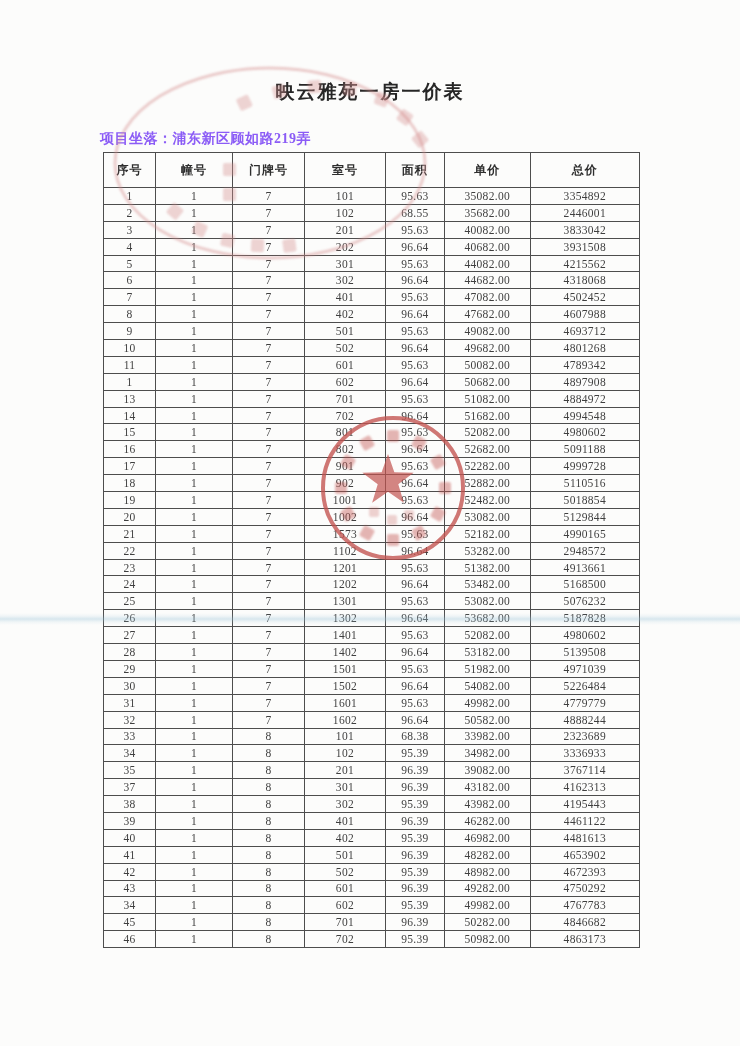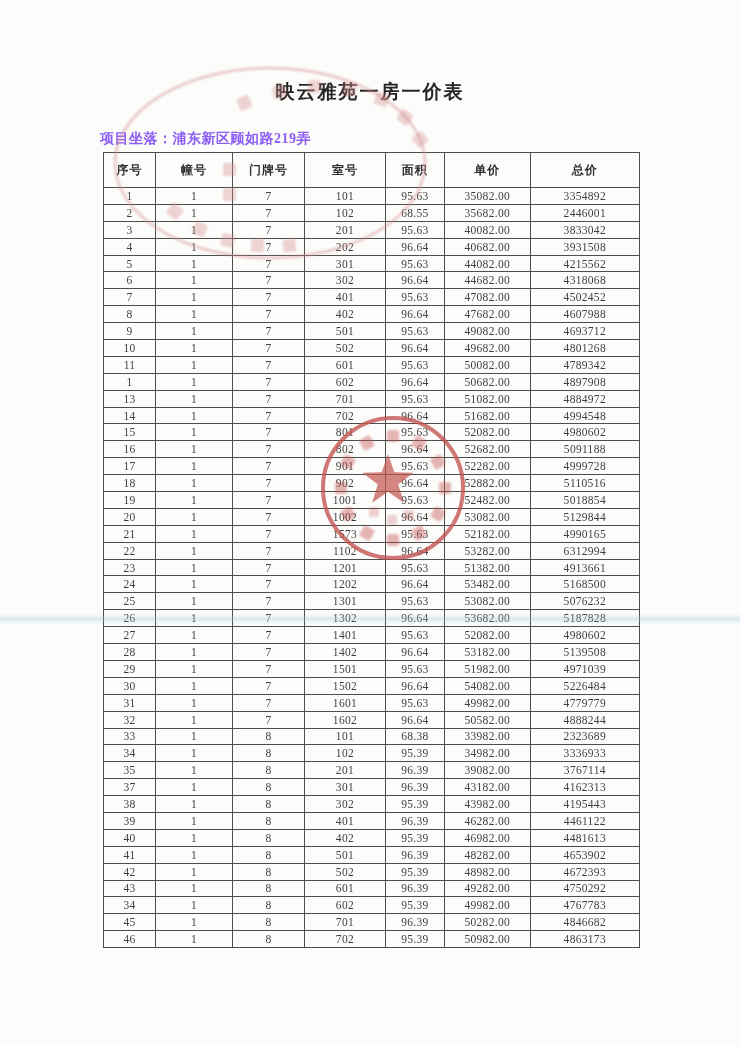--- a/index.html
+++ b/index.html
@@ -286,21 +286,21 @@
           <td>52182.00</td>
           <td>4990165</td>
         </tr>
         <tr>
           <td>22</td>
           <td>1</td>
           <td>7</td>
           <td>1102</td>
           <td>96.64</td>
           <td>53282.00</td>
-          <td>6312994</td>
+          <td>2948572</td>
         </tr>
         <tr>
           <td>23</td>
           <td>1</td>
           <td>7</td>
           <td>1201</td>
           <td>95.63</td>
           <td>51382.00</td>
           <td>4913661</td>
         </tr>

